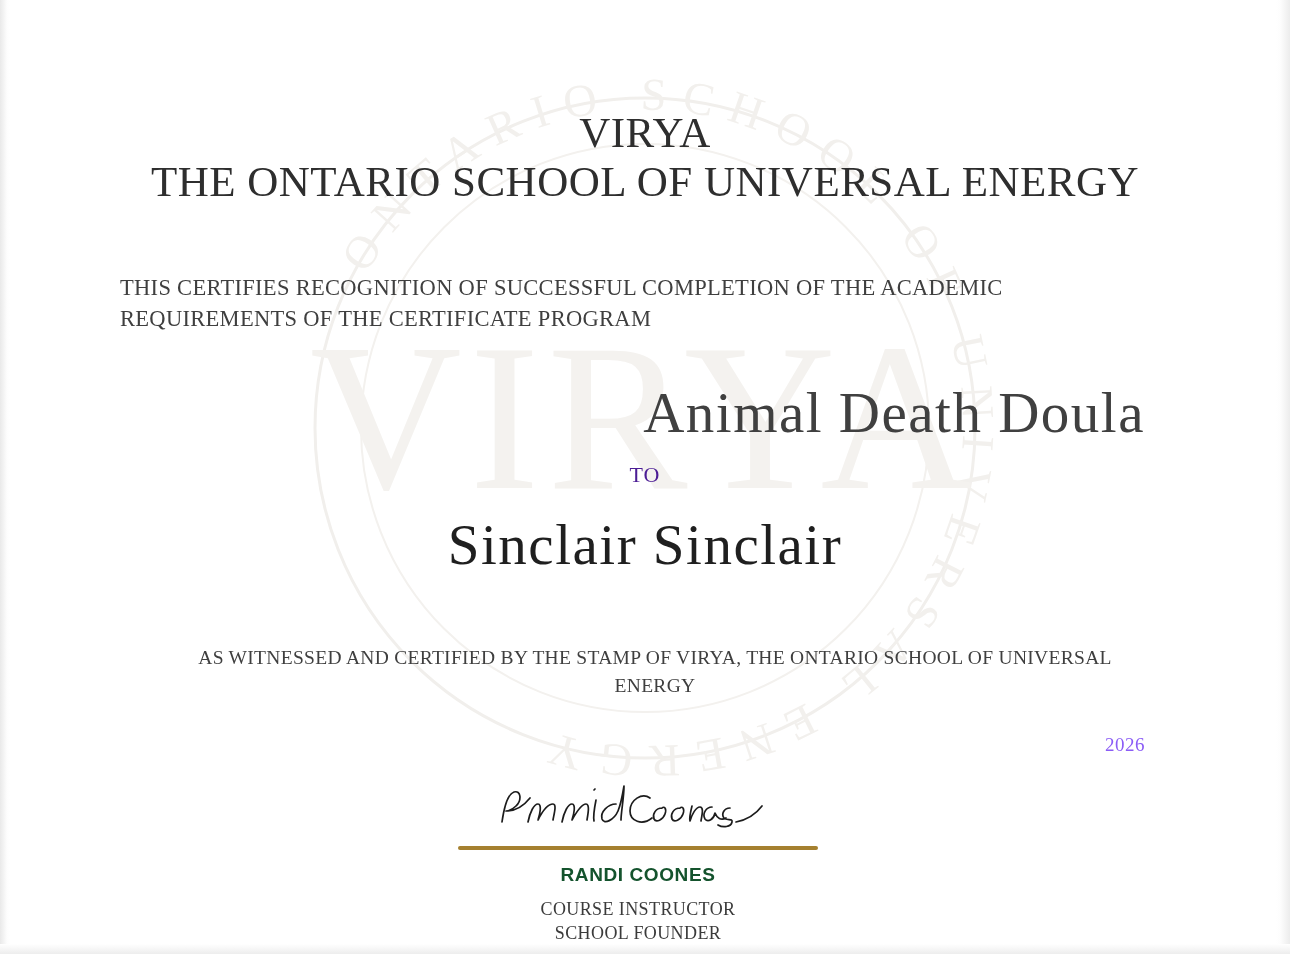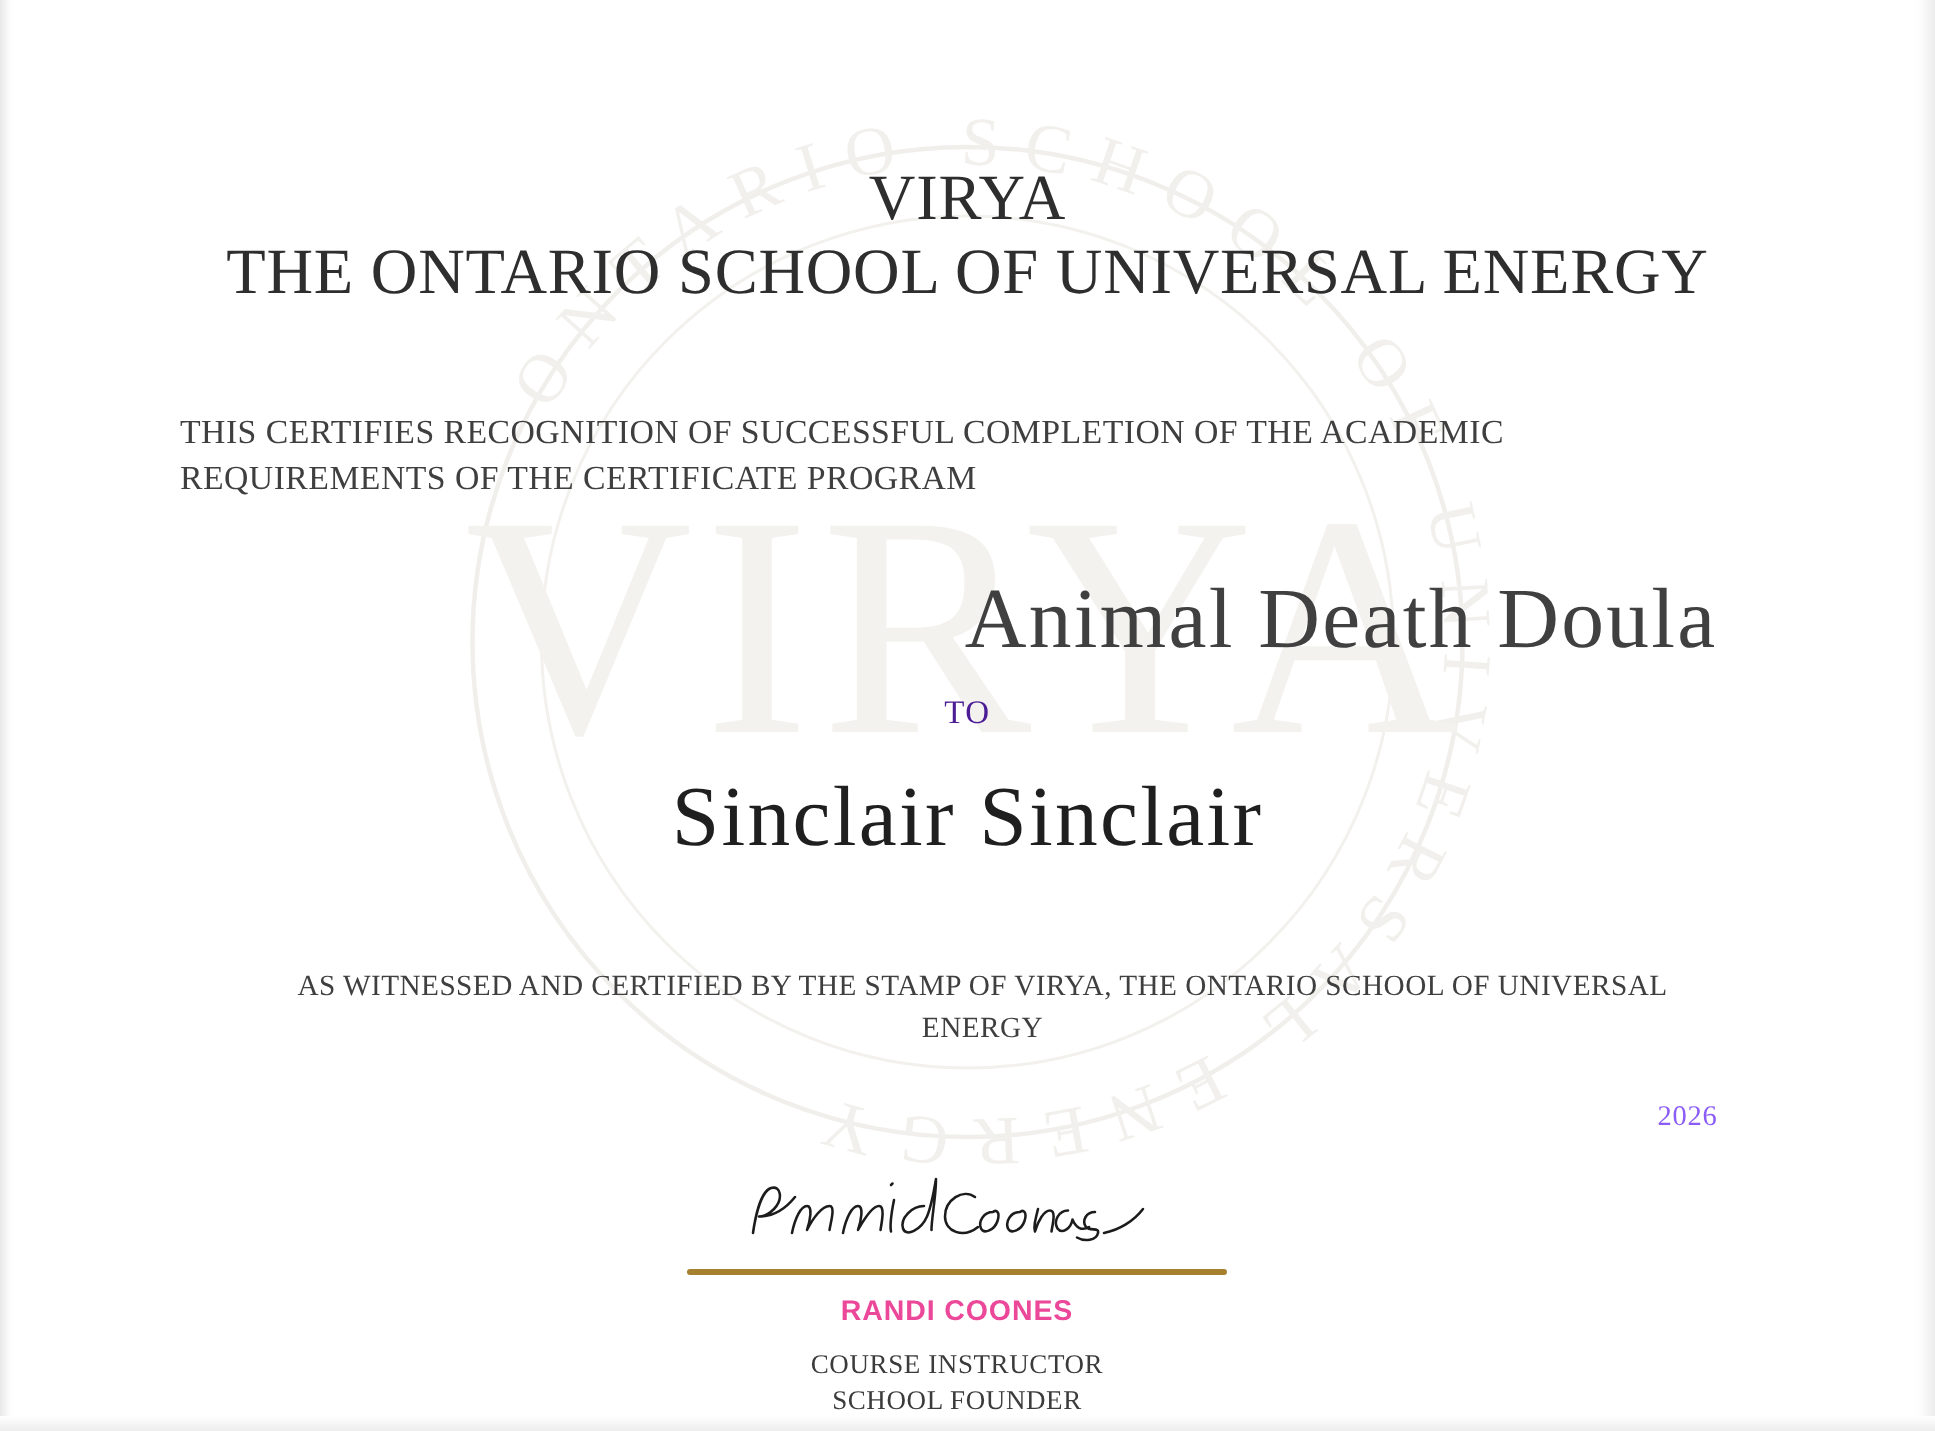--- a/index.html
+++ b/index.html
@@ -173,21 +173,21 @@
 
   .sig-name {
     position: absolute;
     left: 438px;
     top: 864px;
     width: 400px;
     text-align: center;
     font-size: 19px;
     font-weight: bold;
     letter-spacing: 0.6px;
-    color: #ec4899;
+    color: #14532d;
     font-family: "Liberation Sans", sans-serif;
   }
 
   .sig-role {
     position: absolute;
     left: 438px;
     top: 897px;
     width: 400px;
     text-align: center;
     font-size: 18px;

